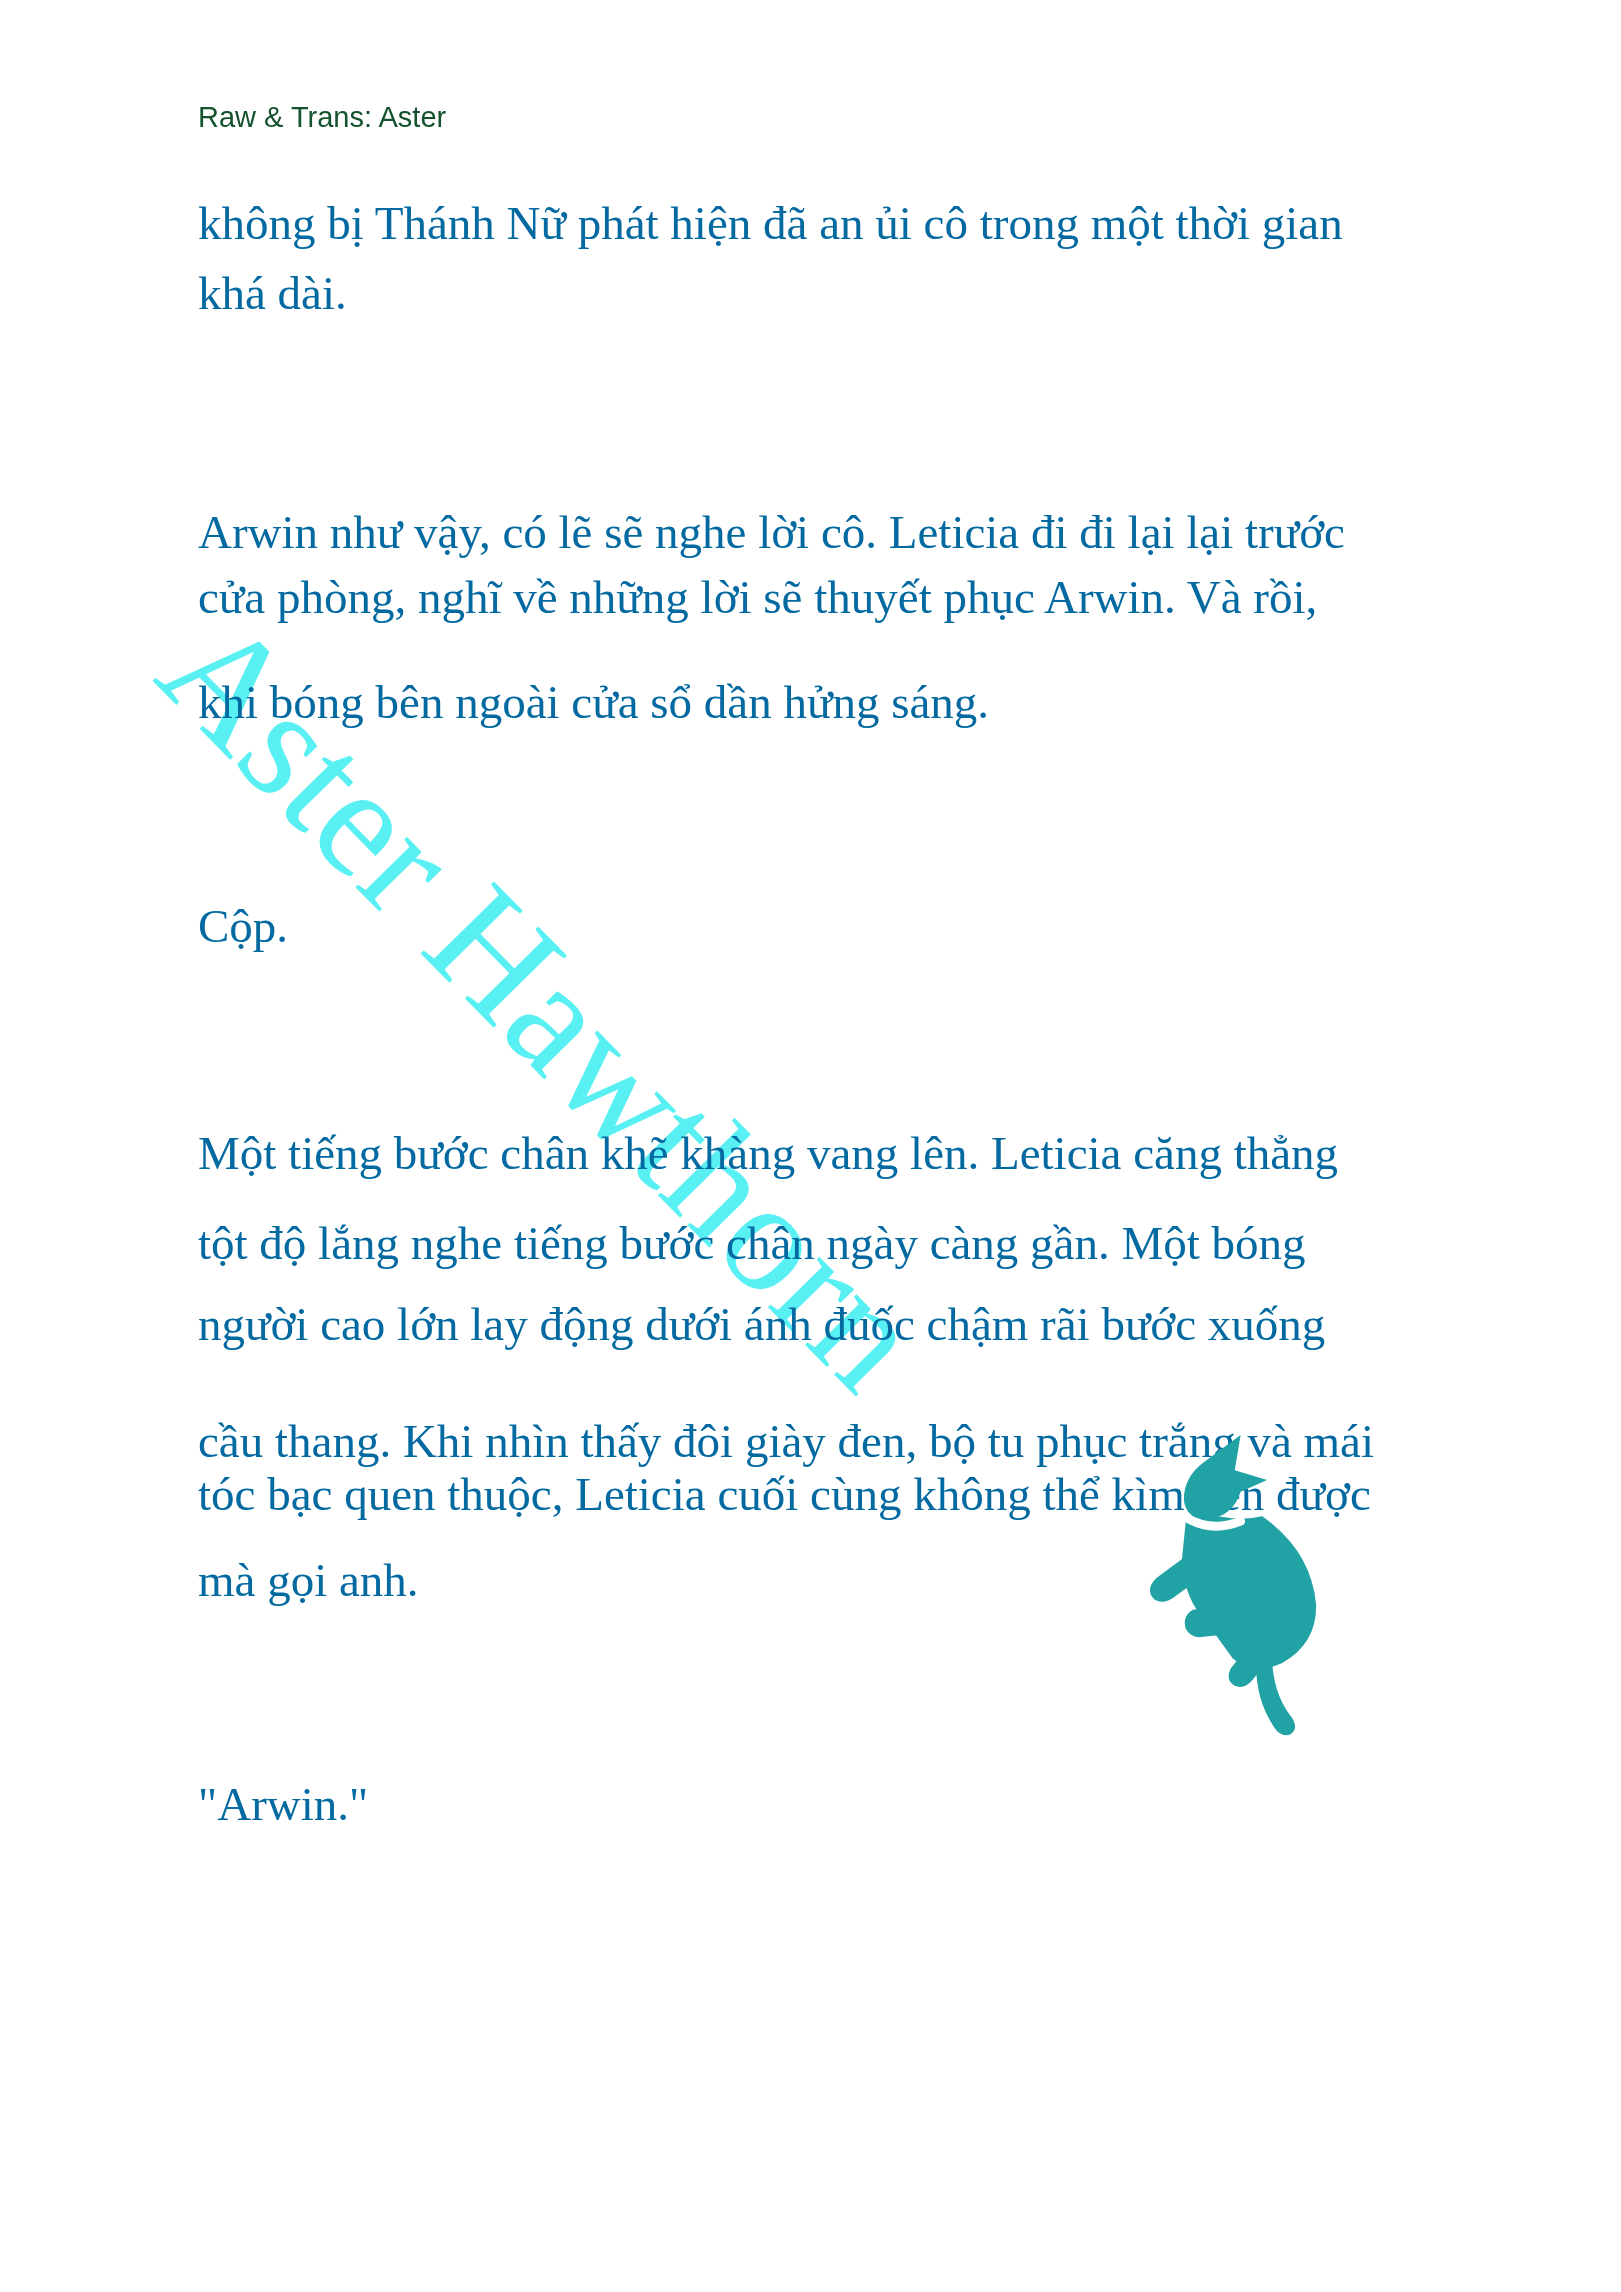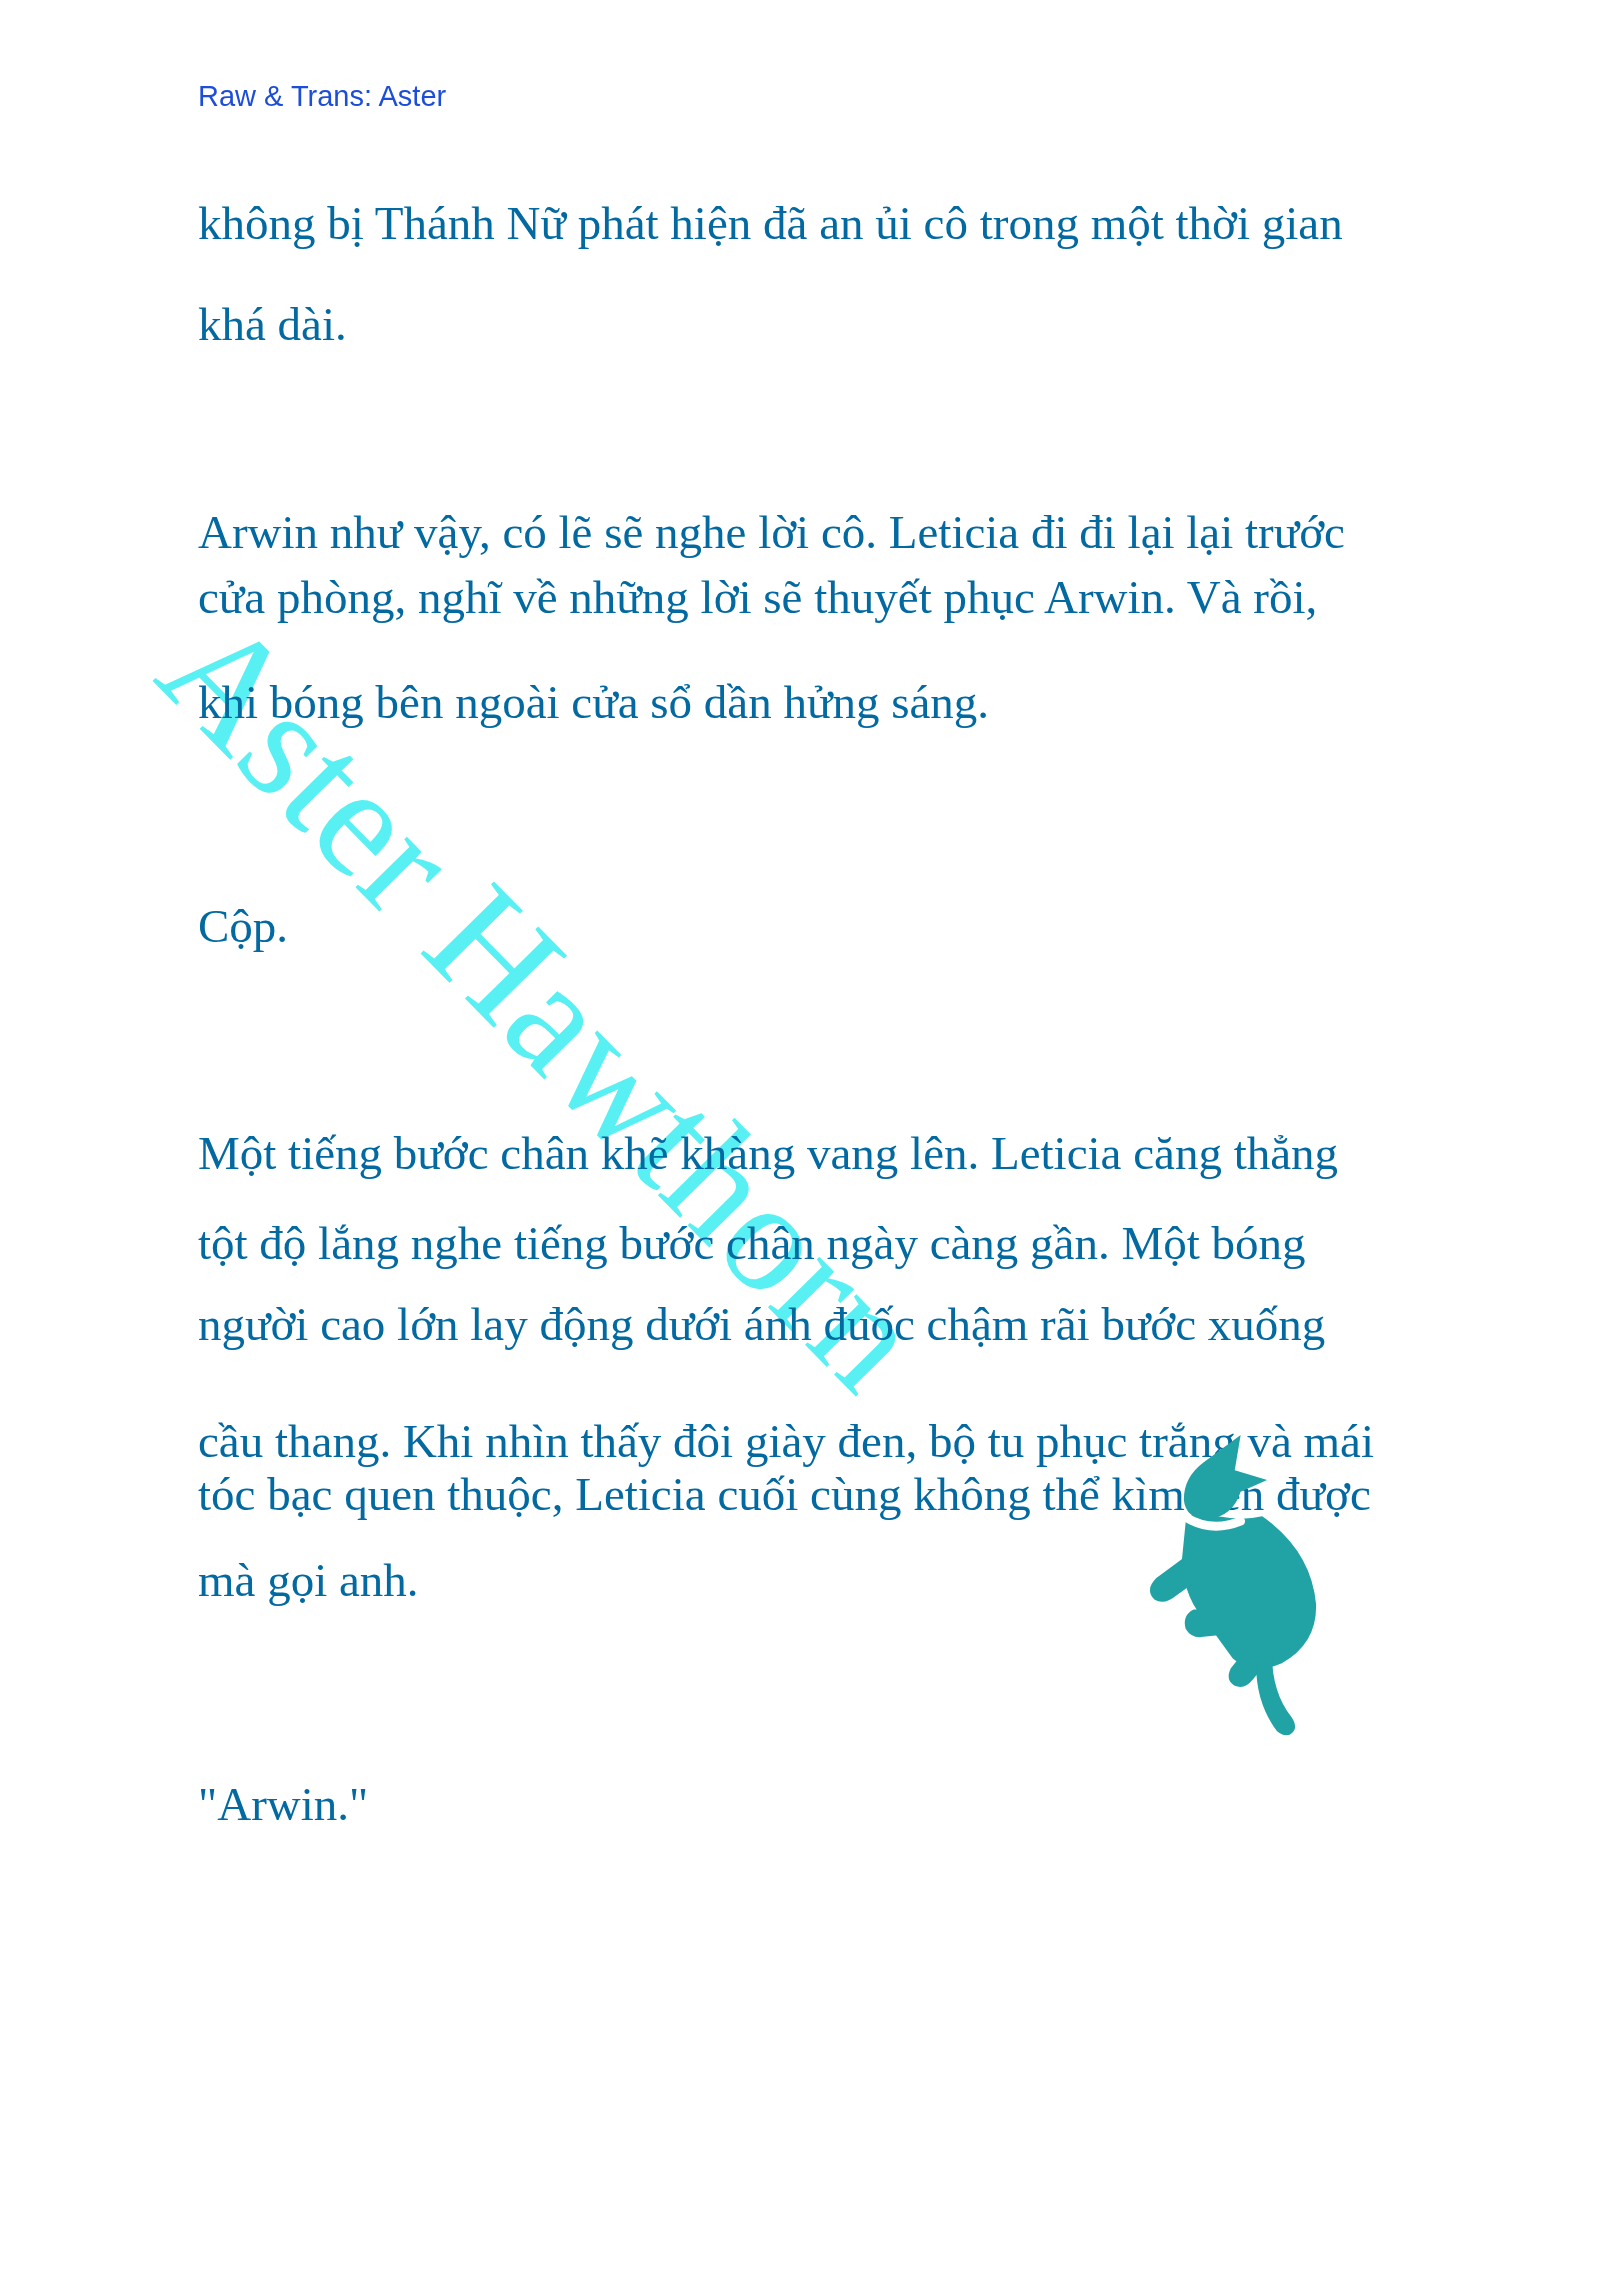--- a/index.html
+++ b/index.html
@@ -1,19 +1,19 @@
 <!DOCTYPE html>
 <html><head>
 <meta charset="utf-8">
 <style>
   html, body { margin:0; padding:0; background:#ffffff; }
   body { width:1621px; height:2293px; position:relative; overflow:hidden; }
   .header {
-    position:absolute; left:198px; top:80px;
-    font-family:"Liberation Sans", sans-serif; font-size:29px; color:#1d4ed8;
+    position:absolute; left:198px; top:101px;
+    font-family:"Liberation Sans", sans-serif; font-size:29px; color:#14532d;
     white-space:nowrap;
   }
   .line {
     position:absolute; left:198px;
     font-family:"Liberation Serif", serif; font-size:47px; color:#0369a1;
     white-space:nowrap; line-height:59px;
   }
   .watermark {
     position:absolute; left:245px; top:588px;
     font-family:"Liberation Serif", serif; font-size:157px;
@@ -28,21 +28,21 @@
 </head>
 <body>
 
 <div class="header">Raw &amp; Trans: Aster</div>
 
 <div class="watermark">Aster Hawthorn</div>
 
 <div>
   <div>
     <div class="line" style="top:194px">không bị Thánh Nữ phát hiện đã an ủi cô trong một thời gian</div>
-    <div class="line" style="top:295px">khá dài.</div>
+    <div class="line" style="top:264px">khá dài.</div>
   </div>
   <div>
     <div class="line" style="top:503px">Arwin như vậy, có lẽ sẽ nghe lời cô. Leticia đi đi lại lại trước</div>
     <div class="line" style="top:568px">cửa phòng, nghĩ về những lời sẽ thuyết phục Arwin. Và rồi,</div>
     <div class="line" style="top:673px">khi bóng bên ngoài cửa sổ dần hửng sáng.</div>
   </div>
   <div>
     <div class="line" style="top:897px">Cộp.</div>
   </div>
   <div>

